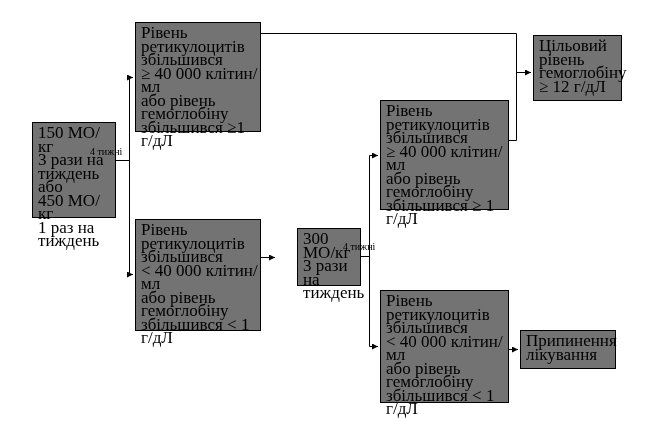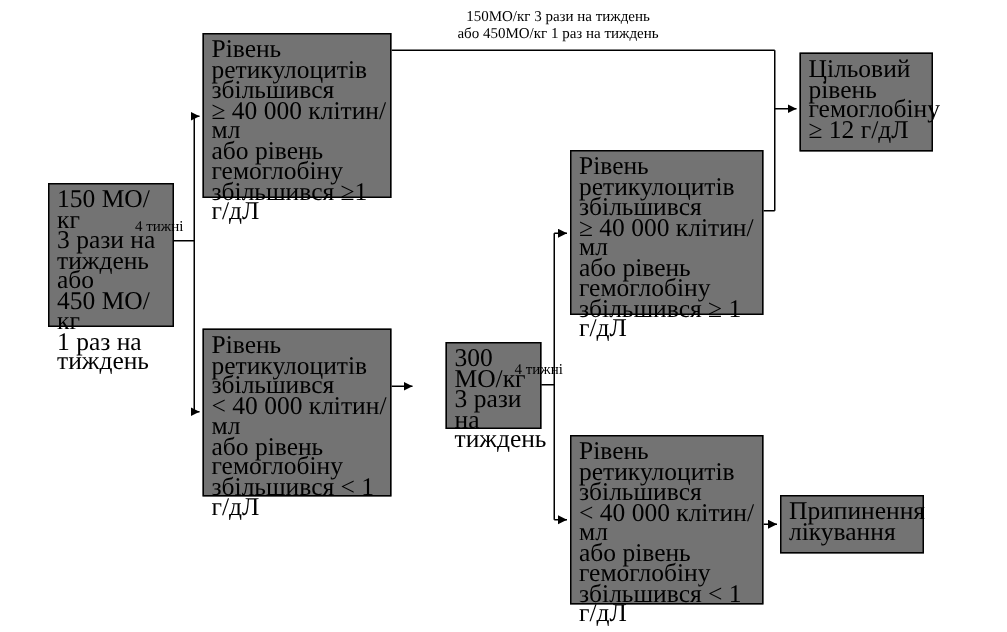--- a/index.html
+++ b/index.html
@@ -134,16 +134,14 @@
 
   <div class="box" style="left:520px; top:330px; width:96px; height:39px;">
     <span class="box-text">Припинення
 лікування</span>
   </div>
 
   <div class="edge-label" style="left:90px; top:146px;">4 тижні</div>
 
   <div class="edge-label" style="left:343px; top:241px; width:34px; overflow:hidden; white-space:nowrap;">4 тижні</div>
 
-  <div class="edge-label center" style="left:287px; top:6px; width:170px;">150МО/кг 3 рази на тиждень
-або 450МО/кг 1 раз на тиждень</div>
 
 </div>
 
 </body></html>

